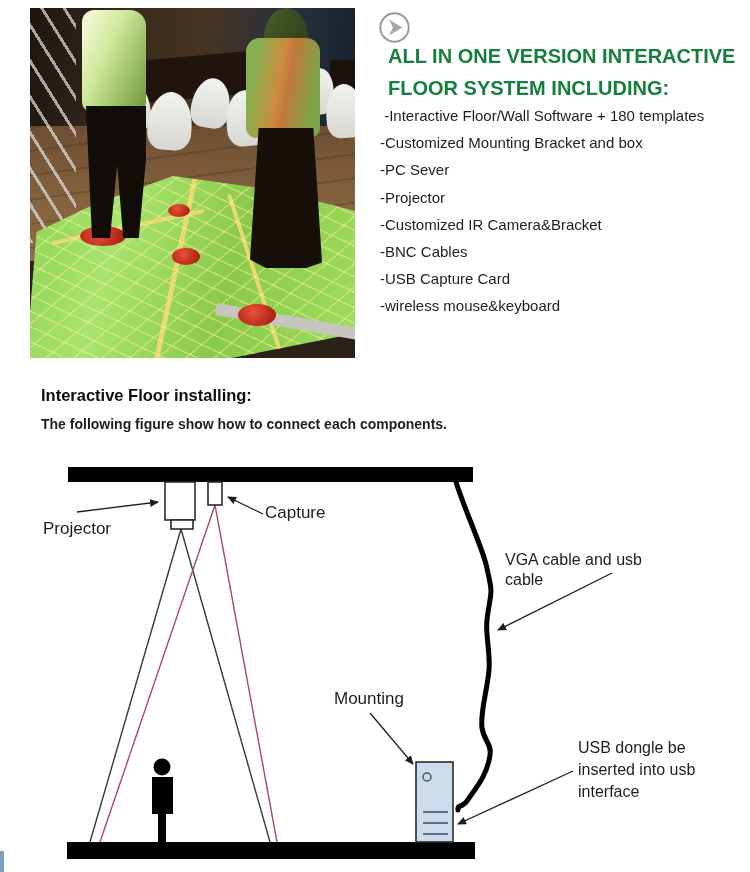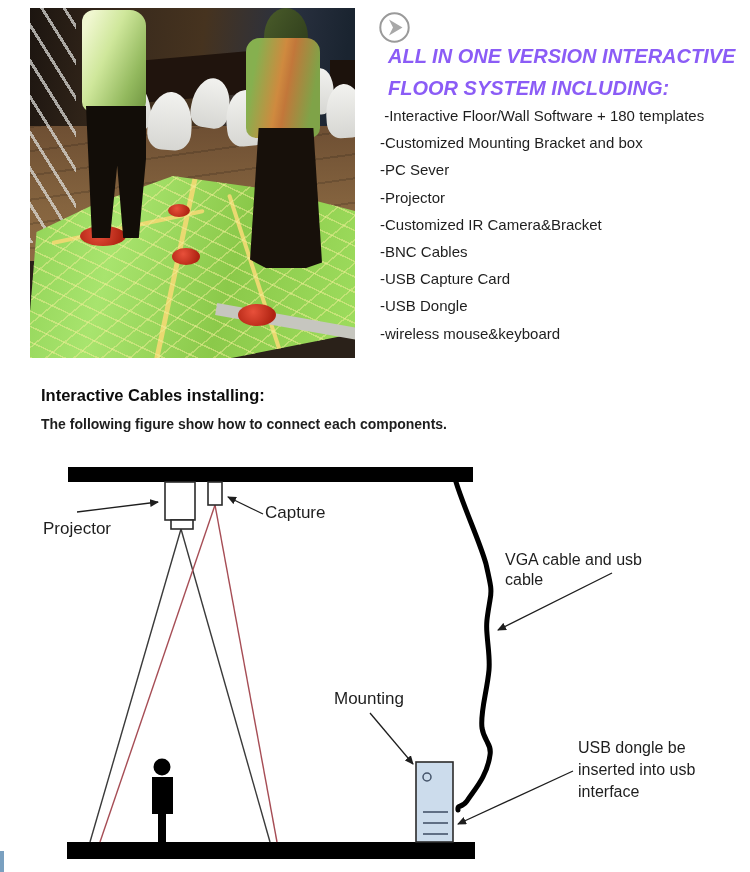--- a/index.html
+++ b/index.html
@@ -8,21 +8,21 @@
     background:#ffffff;
     font-family:"Liberation Sans","DejaVu Sans",sans-serif;
     color:#1a1a1a;
   }
   .abs{position:absolute;}
 
   
   .play-icon{left:378px;top:11px;width:33px;height:33px;}
   .intro-heading{
     left:388px;top:40px;width:360px;
-    font-size:20px;font-weight:bold;line-height:32px;color:#8b5cf6;font-style:italic;
+    font-size:20px;font-weight:bold;line-height:32px;color:#15803d;
   }
   .intro-list{left:380px;top:102px;width:368px;font-size:15px;color:#1e1e1e;}
   .intro-list div{line-height:27.2px;white-space:pre;}
 
   
   .section-title{left:41px;top:386px;font-size:16.5px;font-weight:bold;color:#0d0d0d;}
   .section-desc{left:41px;top:416px;font-size:14px;color:#1e1e1e;font-weight:bold;}
 
   
   .diagram{left:0;top:460px;width:661px;height:412px;}
@@ -124,25 +124,24 @@
 <div class="abs intro-heading">ALL IN ONE VERSION INTERACTIVE FLOOR SYSTEM INCLUDING:</div>
 
 <div class="abs intro-list">
   <div> -Interactive Floor/Wall Software + 180 templates</div>
   <div>-Customized Mounting Bracket and box</div>
   <div>-PC Sever</div>
   <div>-Projector</div>
   <div>-Customized IR Camera&amp;Bracket</div>
   <div>-BNC Cables</div>
   <div>-USB Capture Card</div>
-  <div>-USB Dongle</div>
   <div>-wireless mouse&amp;keyboard</div>
 </div>
 
-<div class="abs section-title">Interactive Cables installing:</div>
+<div class="abs section-title">Interactive Floor installing:</div>
 <div class="abs section-desc">The following figure show how to connect each components.</div>
 
 <div class="abs diagram">
   <svg width="750" height="412" viewBox="0 0 750 412">
     <defs>
       <marker id="ah" markerUnits="userSpaceOnUse" markerWidth="10" markerHeight="8" refX="8" refY="4" orient="auto">
         <path d="M0,0 L9,4 L0,8 z" fill="#1e1e1e"></path>
       </marker>
     </defs>
 

